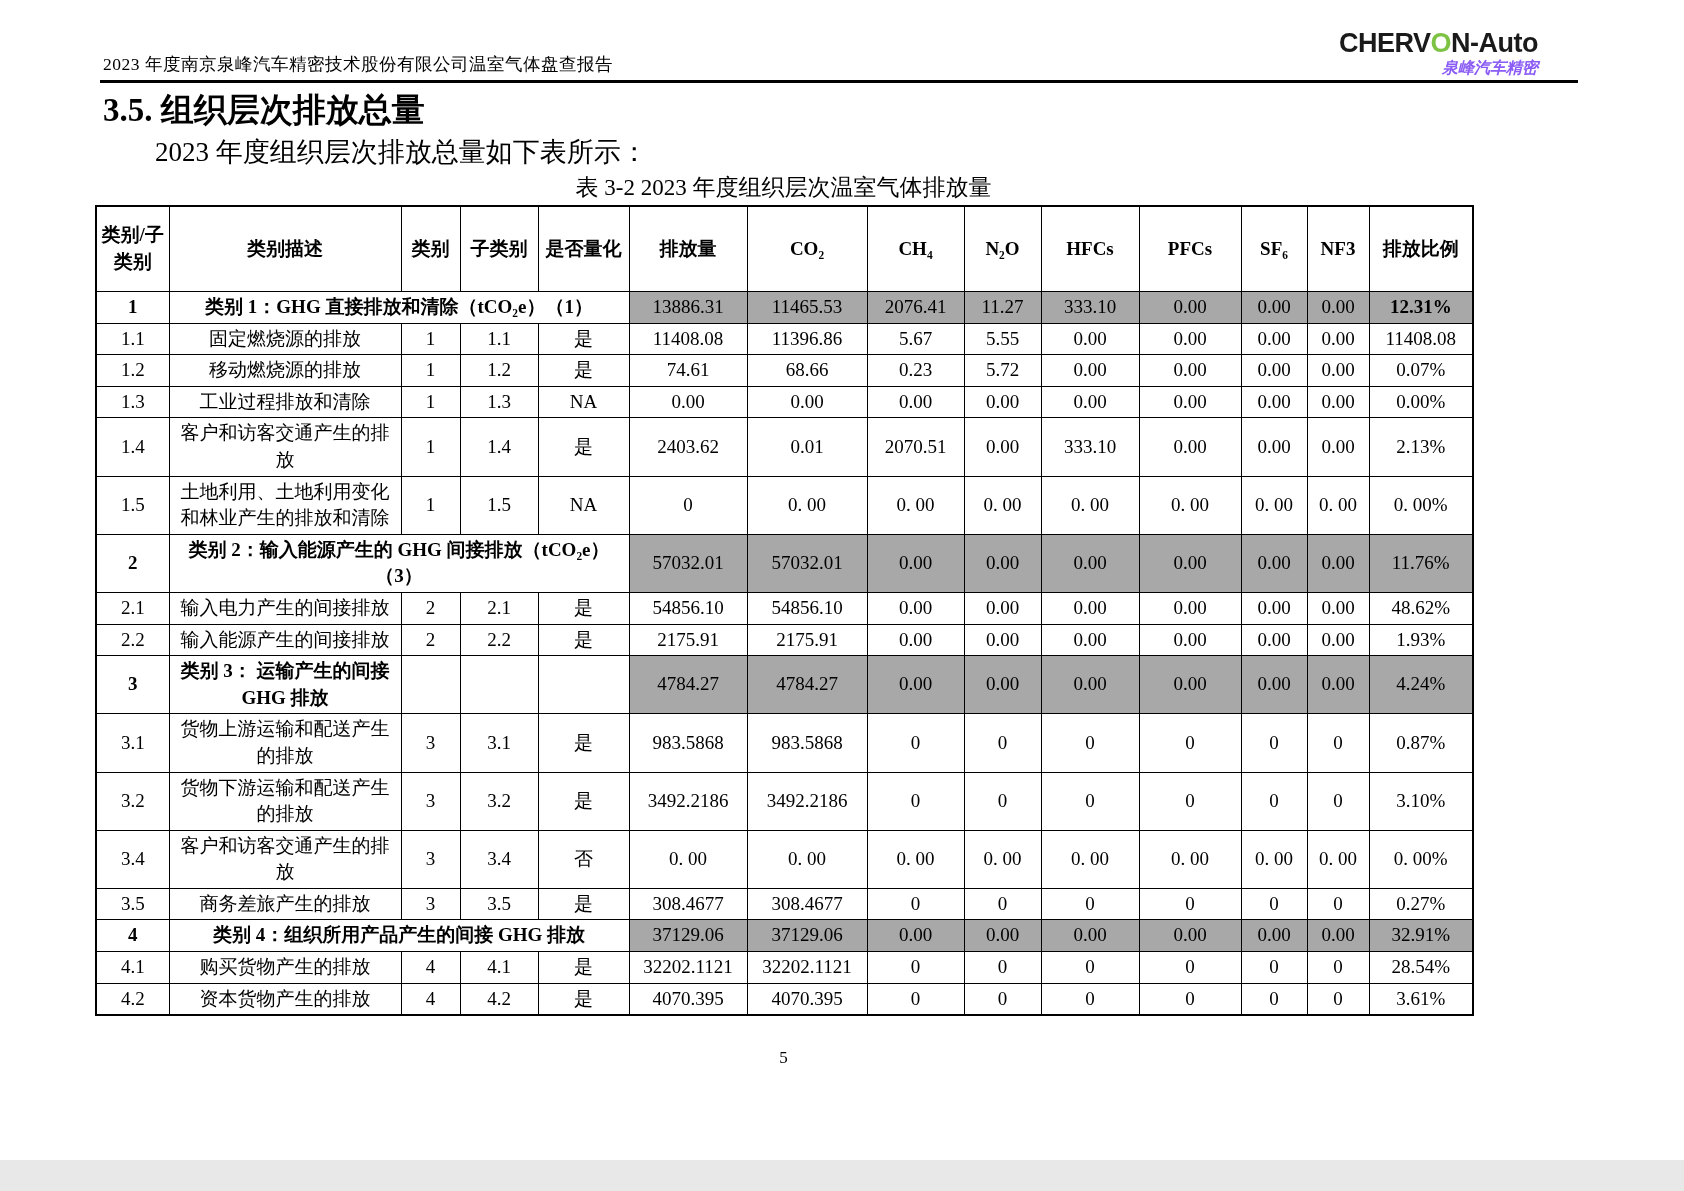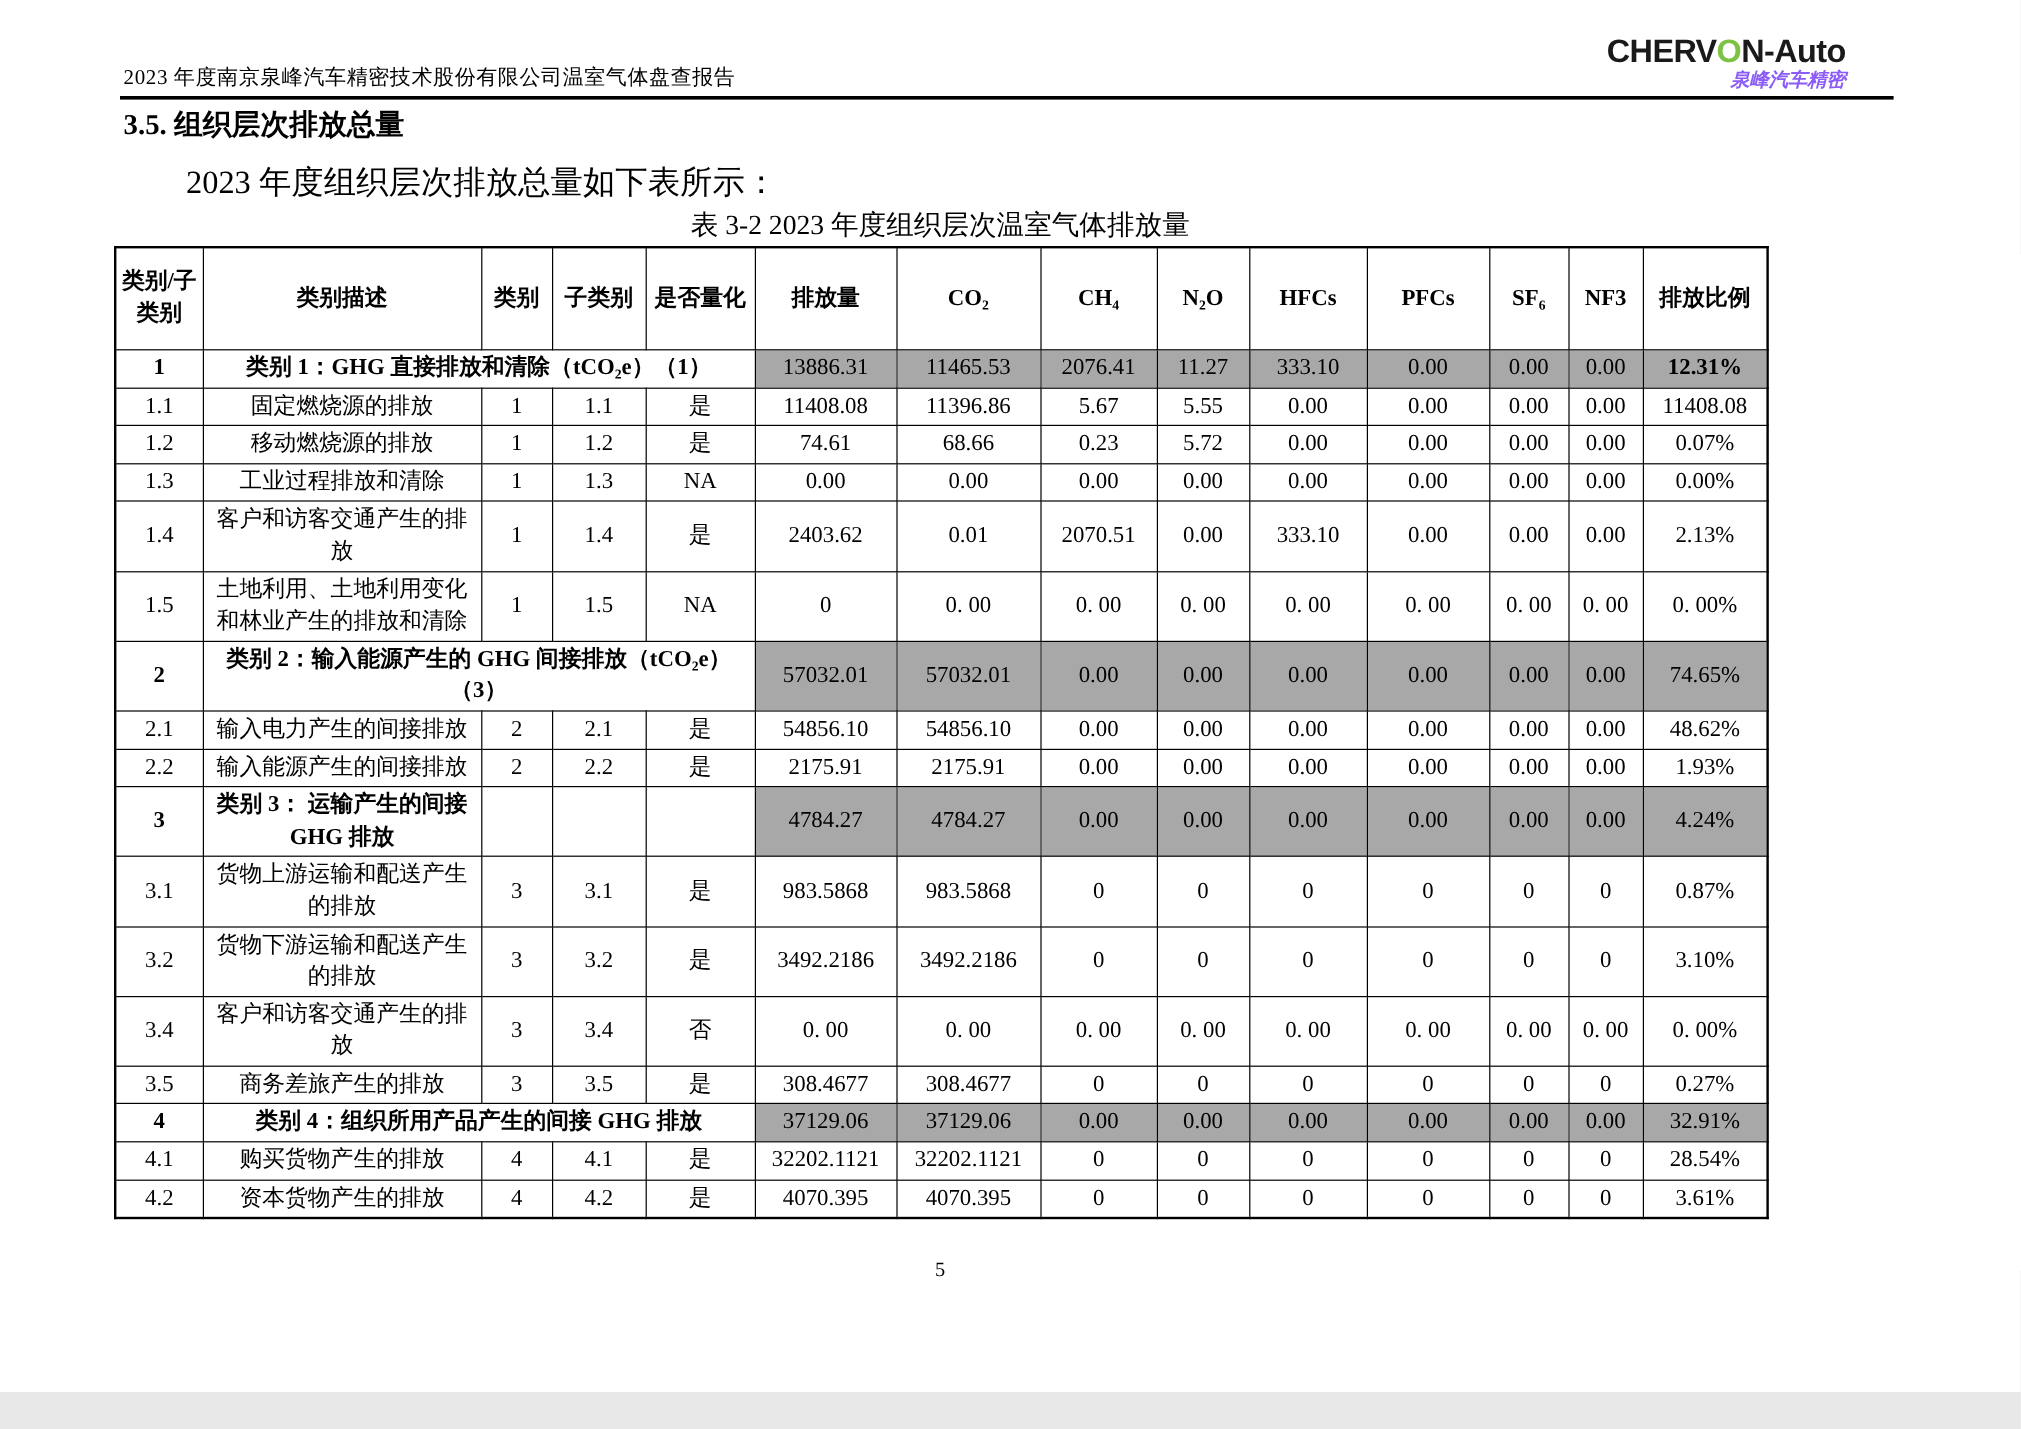--- a/index.html
+++ b/index.html
@@ -16,21 +16,21 @@
   .logo-main{
     font-family:"Liberation Sans","DejaVu Sans",sans-serif;
     font-weight:800; font-size:27px; letter-spacing:-0.5px; color:#1a1a1a;
   }
   .logo-o{ color:var(--logo-green,#7dc242); }
   .logo-sub{
     font-family:"Liberation Sans","DejaVu Sans",sans-serif;
     font-weight:700; font-style:italic; font-size:16px; color:#8b5cf6; margin-top:3px;
   }
   .header-rule{ position:absolute; left:100px; top:80px; width:1478px; height:3px; background:#000; }
-  .section-title{ position:absolute; left:103px; top:88px; font-size:24px; font-weight:bold; }
+  .section-title{ position:absolute; left:103px; top:88px; font-size:33px; font-weight:bold; }
   .intro{ position:absolute; left:155px; top:134px; font-size:27px; }
   .table-title{ position:absolute; left:95px; top:172px; width:1377px; text-align:center; font-size:23px; }
   table.ghg{
     position:absolute; left:95px; top:205px; width:1377px;
     border-collapse:collapse; table-layout:fixed;
     font-size:19px;
   }
   table.ghg th, table.ghg td{
     border:1.5px solid #000; padding:2px 3px; text-align:center; vertical-align:middle;
     line-height:1.4; overflow:hidden;
@@ -199,21 +199,21 @@
           <td class="cat-id">2</td>
           <td class="cat-desc" colspan="4">类别 2：输入能源产生的 GHG 间接排放（tCO₂e）（3）</td>
           <td class="cat-val">57032.01</td>
           <td class="cat-val">57032.01</td>
           <td class="cat-val">0.00</td>
           <td class="cat-val">0.00</td>
           <td class="cat-val">0.00</td>
           <td class="cat-val">0.00</td>
           <td class="cat-val">0.00</td>
           <td class="cat-val">0.00</td>
-          <td class="cat-val">74.65%</td>
+          <td class="cat-val">11.76%</td>
         </tr>
         <tr>
           <td>2.1</td>
           <td class="desc-left">输入电力产生的间接排放</td>
           <td>2</td>
           <td>2.1</td>
           <td>是</td>
           <td>54856.10</td>
           <td>54856.10</td>
           <td>0.00</td>

